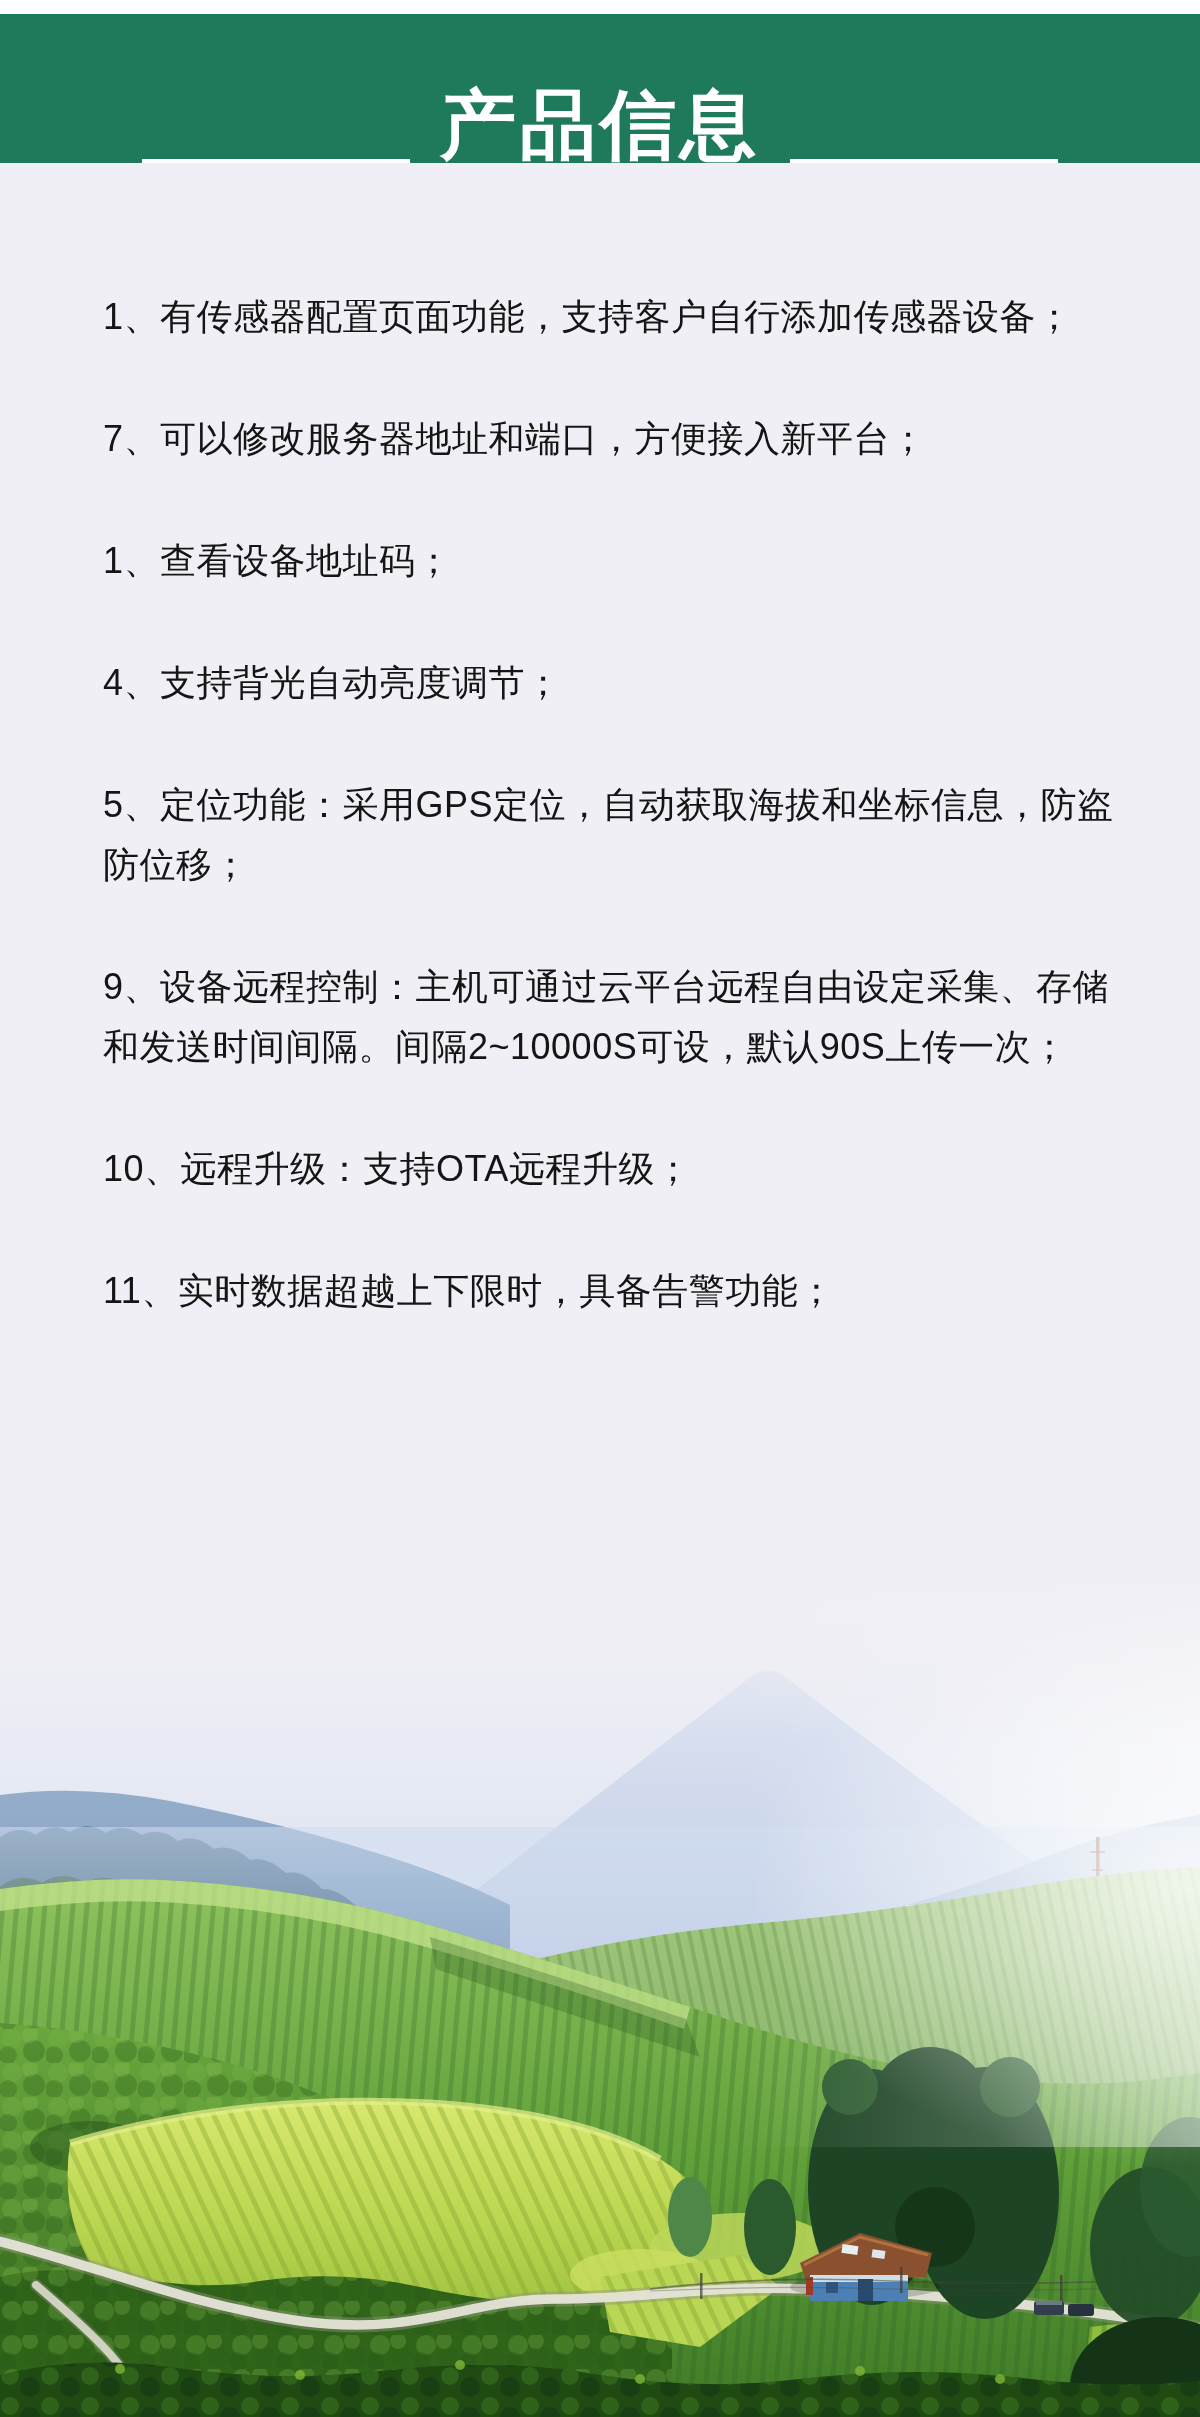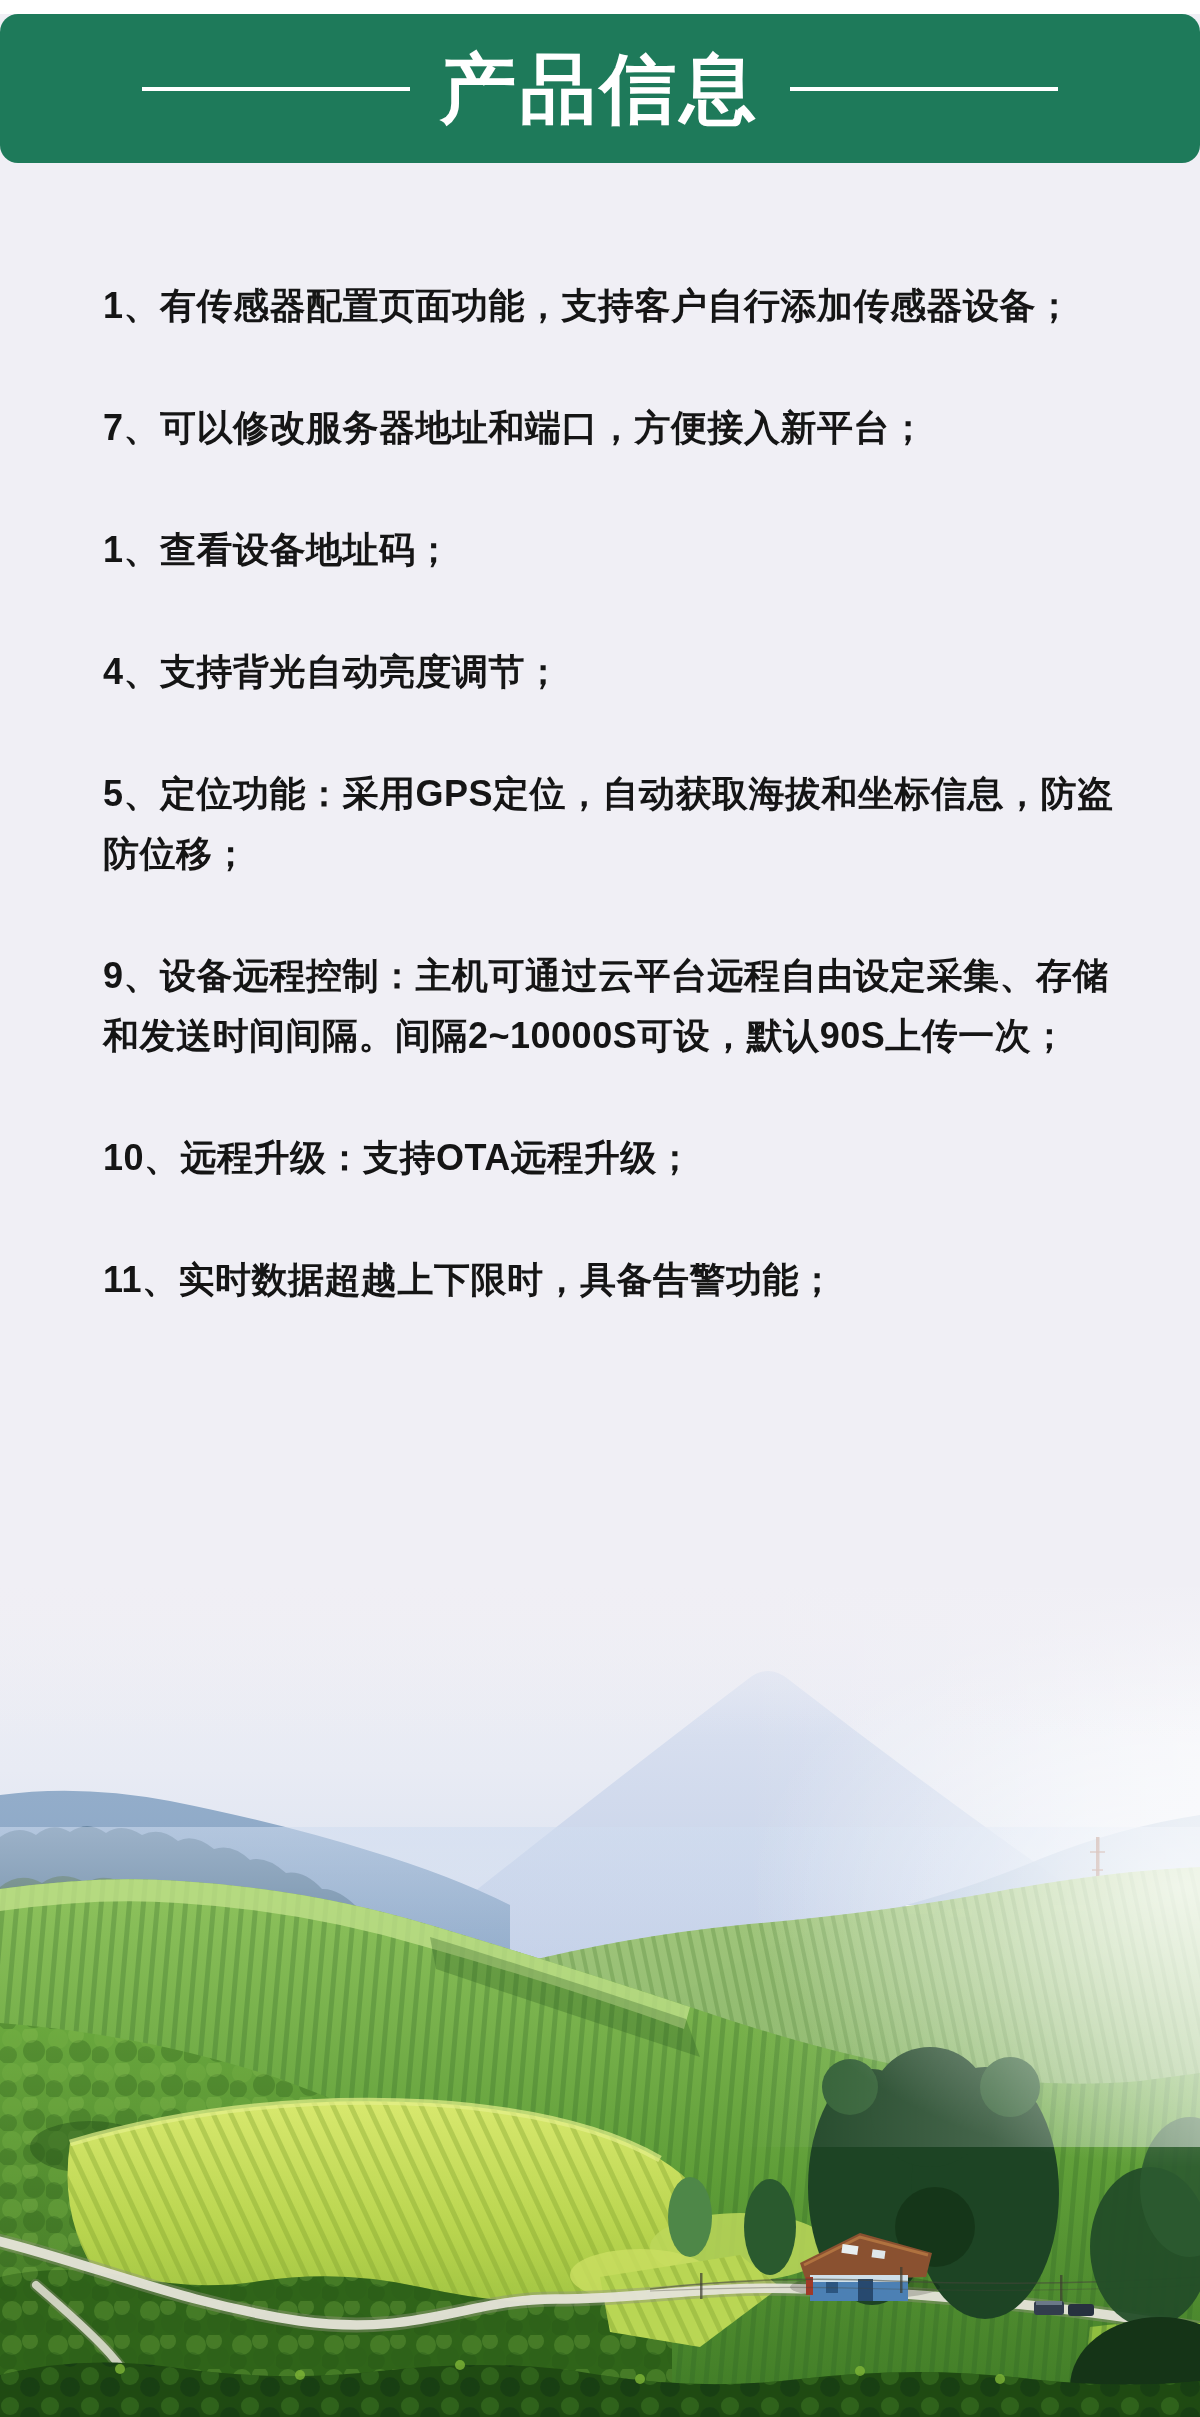--- a/index.html
+++ b/index.html
@@ -4,29 +4,29 @@
 <style>
   html,body{margin:0;padding:0;background:#ffffff;}
   .page{
     position:relative;width:1200px;height:2417px;overflow:hidden;
     background:#f0eff5;
     font-family:"Liberation Sans","DejaVu Sans",sans-serif;
   }
   .top-strip{position:absolute;top:0;left:0;width:1200px;height:14px;background:#ffffff;z-index:4;}
   .banner{
     position:absolute;top:14px;left:0;width:1200px;height:149px;background:#1e7a5a;z-index:4;
-    display:flex;align-items:center;justify-content:center;border-radius:18px;
+    display:flex;align-items:flex-end;justify-content:center;
   }
   .banner .rule{width:268px;height:4px;background:#ffffff;}
   .banner h1{
     margin:0 30px;color:#ffffff;
     font-family:"DejaVu Serif","Liberation Serif",serif;
     font-size:76px;font-weight:600;letter-spacing:4px;line-height:1;white-space:nowrap;
   }
-  .features{position:absolute;top:276px;left:103px;width:1022px;z-index:3;font-weight:bold;}
+  .features{position:absolute;top:287px;left:103px;width:1022px;z-index:3;}
   .feature{
     margin:0 0 62px 0;font-size:36px;line-height:60px;color:#151515;
     letter-spacing:0.5px;word-break:break-all;
   }
   .photo{position:absolute;left:0;top:1587px;width:1200px;height:830px;z-index:1;}
   .photo svg{display:block;}
 </style>
 </head>
 <body>
 

